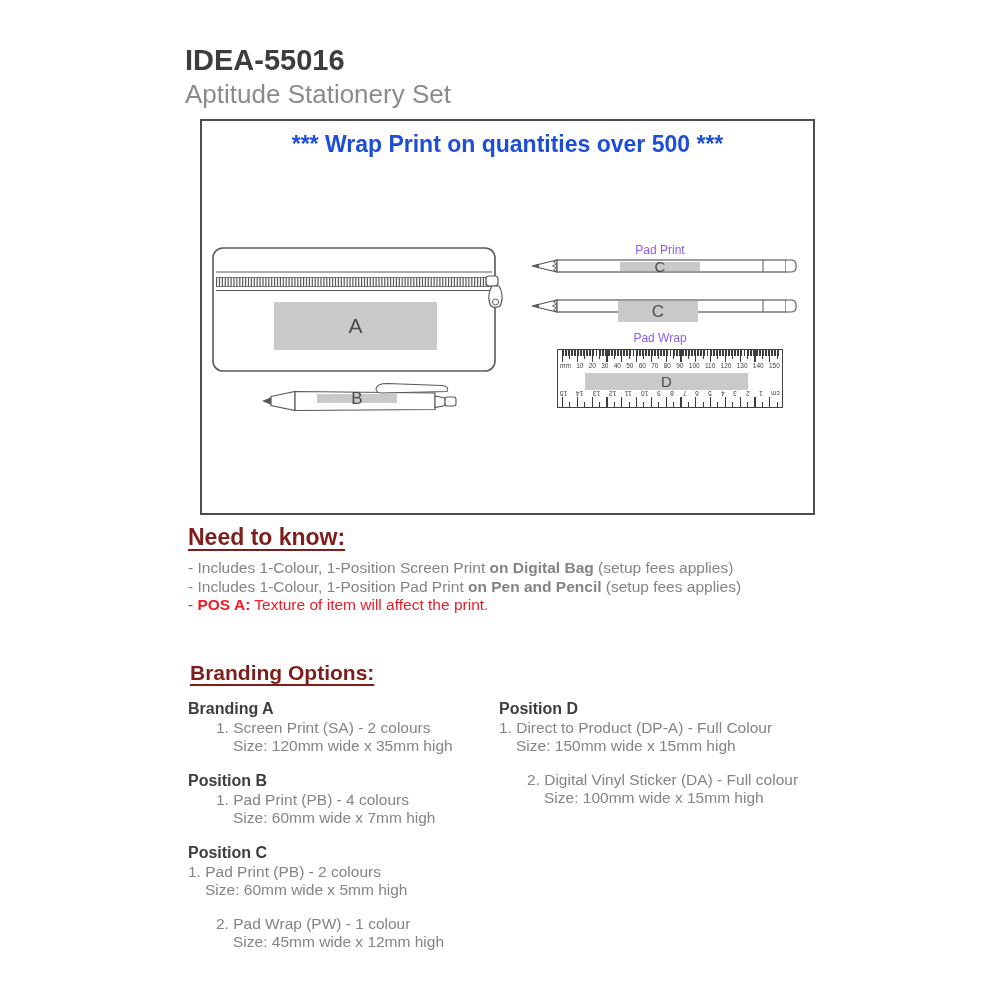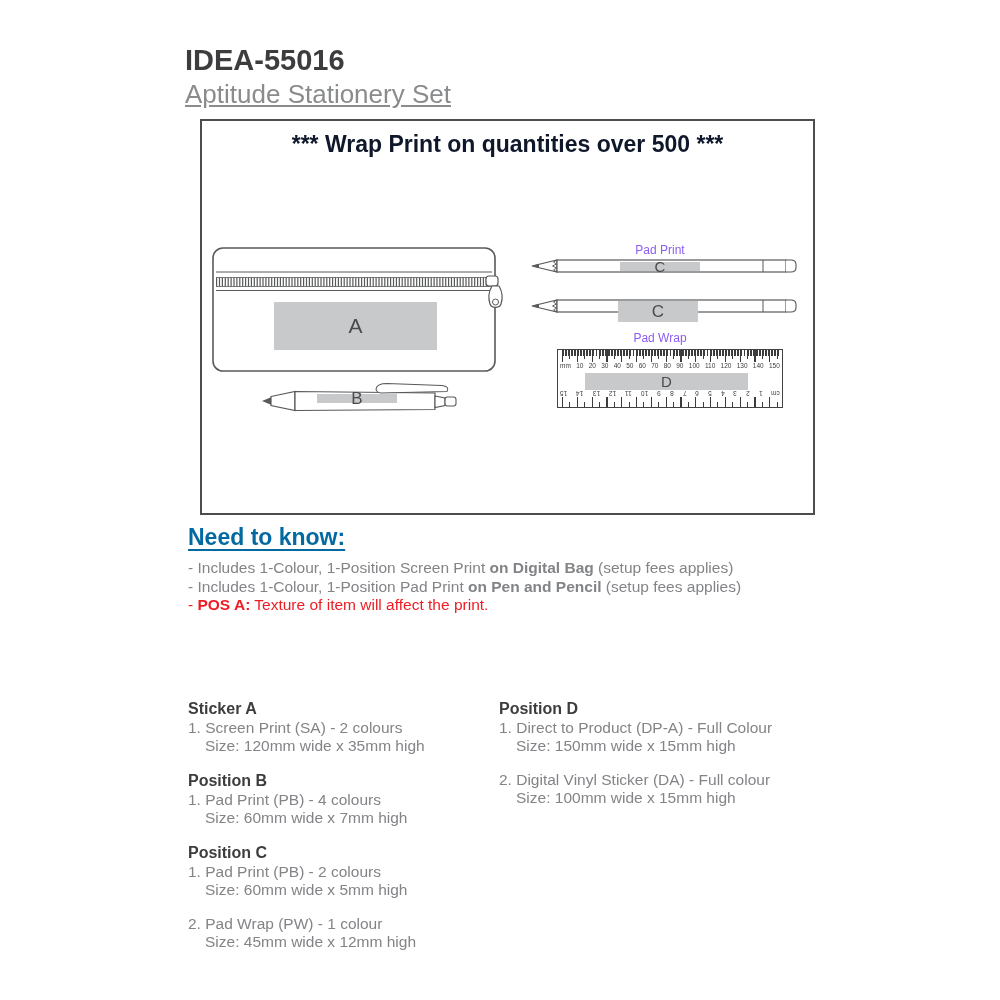--- a/index.html
+++ b/index.html
@@ -1,25 +1,25 @@
 <!DOCTYPE html>
 <html><head>
 <meta charset="utf-8">
 <style>
   * { margin:0; padding:0; box-sizing:border-box; }
   body { background:#fff; font-family:"Liberation Sans", sans-serif; }
   #canvas { position:relative; width:1000px; height:1000px; background:#fff; overflow:hidden; }
 
   .page-title { position:absolute; left:185px; top:44px; font-size:29px; font-weight:bold; color:#3d3d3f; }
-  .page-subtitle { position:absolute; left:185px; top:79px; font-size:26px; color:#8a8b8d;text-decoration:underline; }
+  .page-subtitle { position:absolute; left:185px; top:79px; font-size:26px; color:#8a8b8d; }
 
   .diagram-box { position:absolute; left:200px; top:119px; width:615px; height:396px; border:2px solid #4d4d4f; background:#fff; }
   .diagram-box svg { position:absolute; left:-2px; top:-2px; }
 
-  .banner { position:absolute; left:200px; top:131px; width:615px; text-align:center; font-size:23px; font-weight:bold; color:#0f172a; }
+  .banner { position:absolute; left:200px; top:131px; width:615px; text-align:center; font-size:23px; font-weight:bold; color:#1d4ed8; }
 
   .print-area { position:absolute; background:#c8c9cb; display:flex; align-items:center; justify-content:center; color:#4b4b4d; overflow:visible; }
   .pa-A { left:274px; top:302px; width:163px; height:48px; font-size:21px; }
   .pa-B { left:317px; top:394px; width:80px; height:9px; font-size:17px; }
   .pa-C1 { left:620px; top:262px; width:80px; height:9px; font-size:15px; }
   .pa-C2 { left:618px; top:301px; width:80px; height:21px; font-size:17px; }
   .pa-D { left:585px; top:373px; width:163px; height:17px; font-size:15px; }
 
   .pencil-caption { position:absolute; width:120px; text-align:center; font-size:12px; color:#8b5cf6; }
   .cap-1 { left:600px; top:243px; }
@@ -33,35 +33,35 @@
   .rt-major { height:12px; background:repeating-linear-gradient(90deg,#3c3c3e 0 1.2px,transparent 1.2px 14.8px); }
   .rb { position:absolute; left:4px; right:2px; bottom:0; }
   .rb-mid   { height:5px; background:repeating-linear-gradient(90deg,#3c3c3e 0 1px,transparent 1px 7.4px); }
   .rb-major { height:10px; background:repeating-linear-gradient(90deg,#3c3c3e 0 1.2px,transparent 1.2px 14.8px); }
   .r-nums { position:absolute; left:2px; right:2px; display:flex; justify-content:space-between; font-size:6.5px; color:#3c3c3e; line-height:8px; }
   .r-nums-top { top:12px; }
   .r-nums-bottom { bottom:10px; }
   .r-nums-bottom span { transform:rotate(180deg); }
 
   
-  .section-heading { position:absolute; font-weight:bold; color:#0369a1; text-decoration:underline; text-decoration-thickness:2px; text-underline-offset:4px; }
+  .section-heading { position:absolute; font-weight:bold; color:#7f1d1d; text-decoration:underline; text-decoration-thickness:2px; text-underline-offset:4px; }
   .nk-heading { left:188px; top:524px; font-size:23px; }
   .nk-lines { position:absolute; left:188px; top:559px; font-size:15.5px; color:#838487; line-height:18.5px; }
   .nk-line b { font-weight:bold; }
   .nk-line.red { color:#ed1c24; }
 
   
   .br-heading { left:190px; top:661px; font-size:21px; }
   .col { position:absolute; width:330px; }
   .col-left { left:188px; top:700px; }
   .col-right { left:499px; top:700px; }
   .pos-block { margin-bottom:18px; }
   .pos-title { font-size:16px; font-weight:bold; color:#3d3d3f; line-height:18px; margin-bottom:1px; }
   .pos-item { font-size:15.5px; color:#838487; line-height:17.5px; margin-bottom:17px; }
-  .pos-item:last-child { margin-bottom:0; }
+  .pos-item:last-child { margin-bottom:0;margin-left:28px; }
   .pos-item .size-line { padding-left:17px; }
 </style>
 </head>
 <body>
 
 <div id="canvas">
 
   <div class="page-title">IDEA-55016</div>
   <div class="page-subtitle">Aptitude Stationery Set</div>
 
@@ -166,24 +166,25 @@
   </div>
   <div class="print-area pa-D">D</div>
 
   <div class="section-heading nk-heading">Need to know:</div>
   <div class="nk-lines">
     <div class="nk-line"><span>- Includes 1-Colour, 1-Position Screen Print </span><b>on Digital Bag</b><span> (setup fees applies)</span></div>
     <div class="nk-line"><span>- Includes 1-Colour, 1-Position Pad Print </span><b>on Pen and Pencil</b><span> (setup fees applies)</span></div>
     <div class="nk-line red"><span>- </span><b>POS A:</b><span> Texture of item will affect the print.</span></div>
   </div>
 
+  <div class="section-heading br-heading">Branding Options:</div>
 
   <div class="col col-left">
     <div class="pos-block">
-      <div class="pos-title">Sticker A</div>
+      <div class="pos-title">Branding A</div>
       <div class="pos-item">
         <div>1. Screen Print (SA) - 2 colours</div>
         <div class="size-line">Size: 120mm wide x 35mm high</div>
       </div>
     </div>
     <div class="pos-block">
       <div class="pos-title">Position B</div>
       <div class="pos-item">
         <div>1. Pad Print (PB) - 4 colours</div>
         <div class="size-line">Size: 60mm wide x 7mm high</div>

